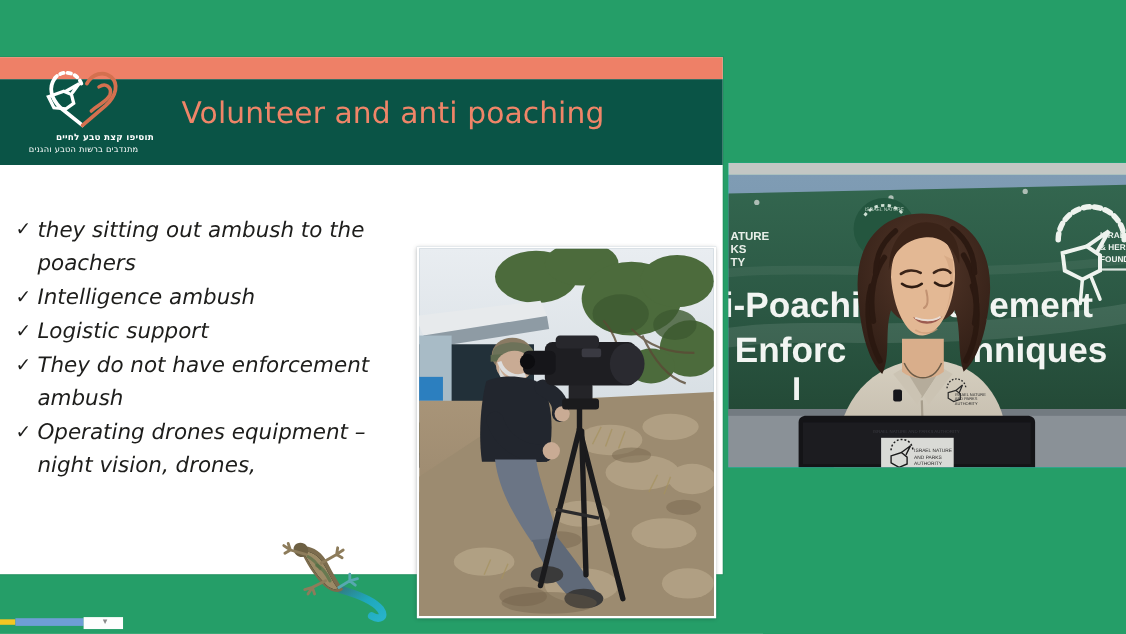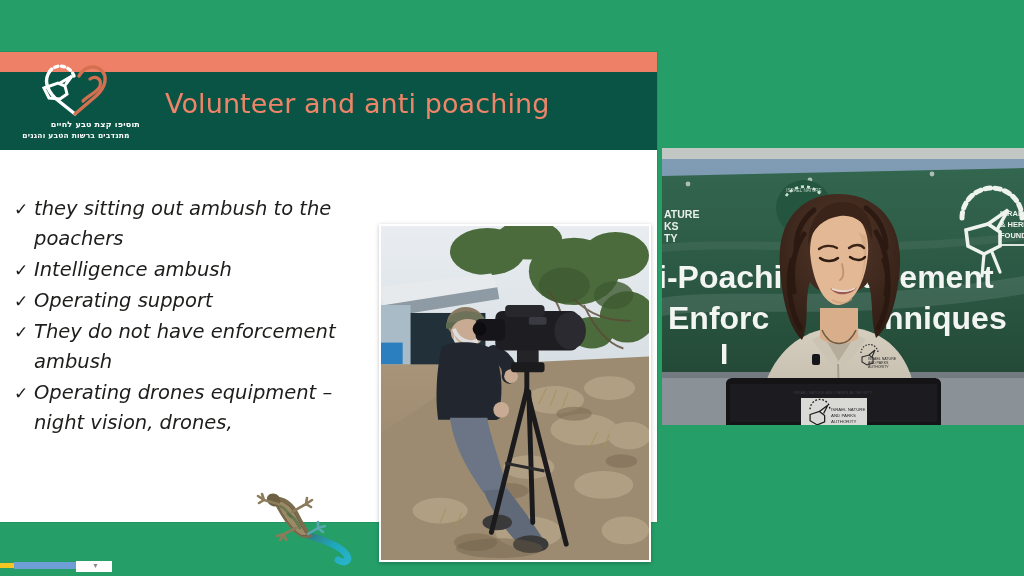--- a/index.html
+++ b/index.html
@@ -38,21 +38,21 @@
     position:absolute; left:12px; top:6px; width:128px; height:90px;
   }
   #logo-mark { position:absolute; left:22px; top:0; width:86px; height:62px; }
   #logo-line1 {
     position:absolute; left:0; top:62px; width:128px; text-align:right;
     font-size:8px; color:#ffffff; direction:rtl; font-weight:bold;
     font-family:"DejaVu Sans", sans-serif; letter-spacing:.2px;
   }
   #logo-line2 {
     position:absolute; left:0; top:73px; width:128px; text-align:center;
-    font-size:7.5px; color:#ffffff; direction:rtl; font-weight:bold;
+    font-size:7.5px; color:#ffffff; direction:rtl; font-weight:normal;
     font-family:"DejaVu Sans", sans-serif; letter-spacing:.2px;
   }
 
   
   #bullets {
     position:absolute; left:14px; top:142px; width:348px;
   }
   .bullet {
     display:flex; align-items:flex-start;
     font-size:19.5px; line-height:30px; color:#1d1d1b;
@@ -136,21 +136,21 @@
       <div class="bullet">
         <span class="check">✓</span>
         <span class="btext">they sitting out ambush to the poachers</span>
       </div>
       <div class="bullet">
         <span class="check">✓</span>
         <span class="btext">Intelligence ambush</span>
       </div>
       <div class="bullet">
         <span class="check">✓</span>
-        <span class="btext">Operating support</span>
+        <span class="btext">Logistic support</span>
       </div>
       <div class="bullet">
         <span class="check">✓</span>
         <span class="btext">They do not have enforcement ambush</span>
       </div>
       <div class="bullet">
         <span class="check">✓</span>
         <span class="btext">Operating drones equipment – night vision, drones,</span>
       </div>
     </div>

